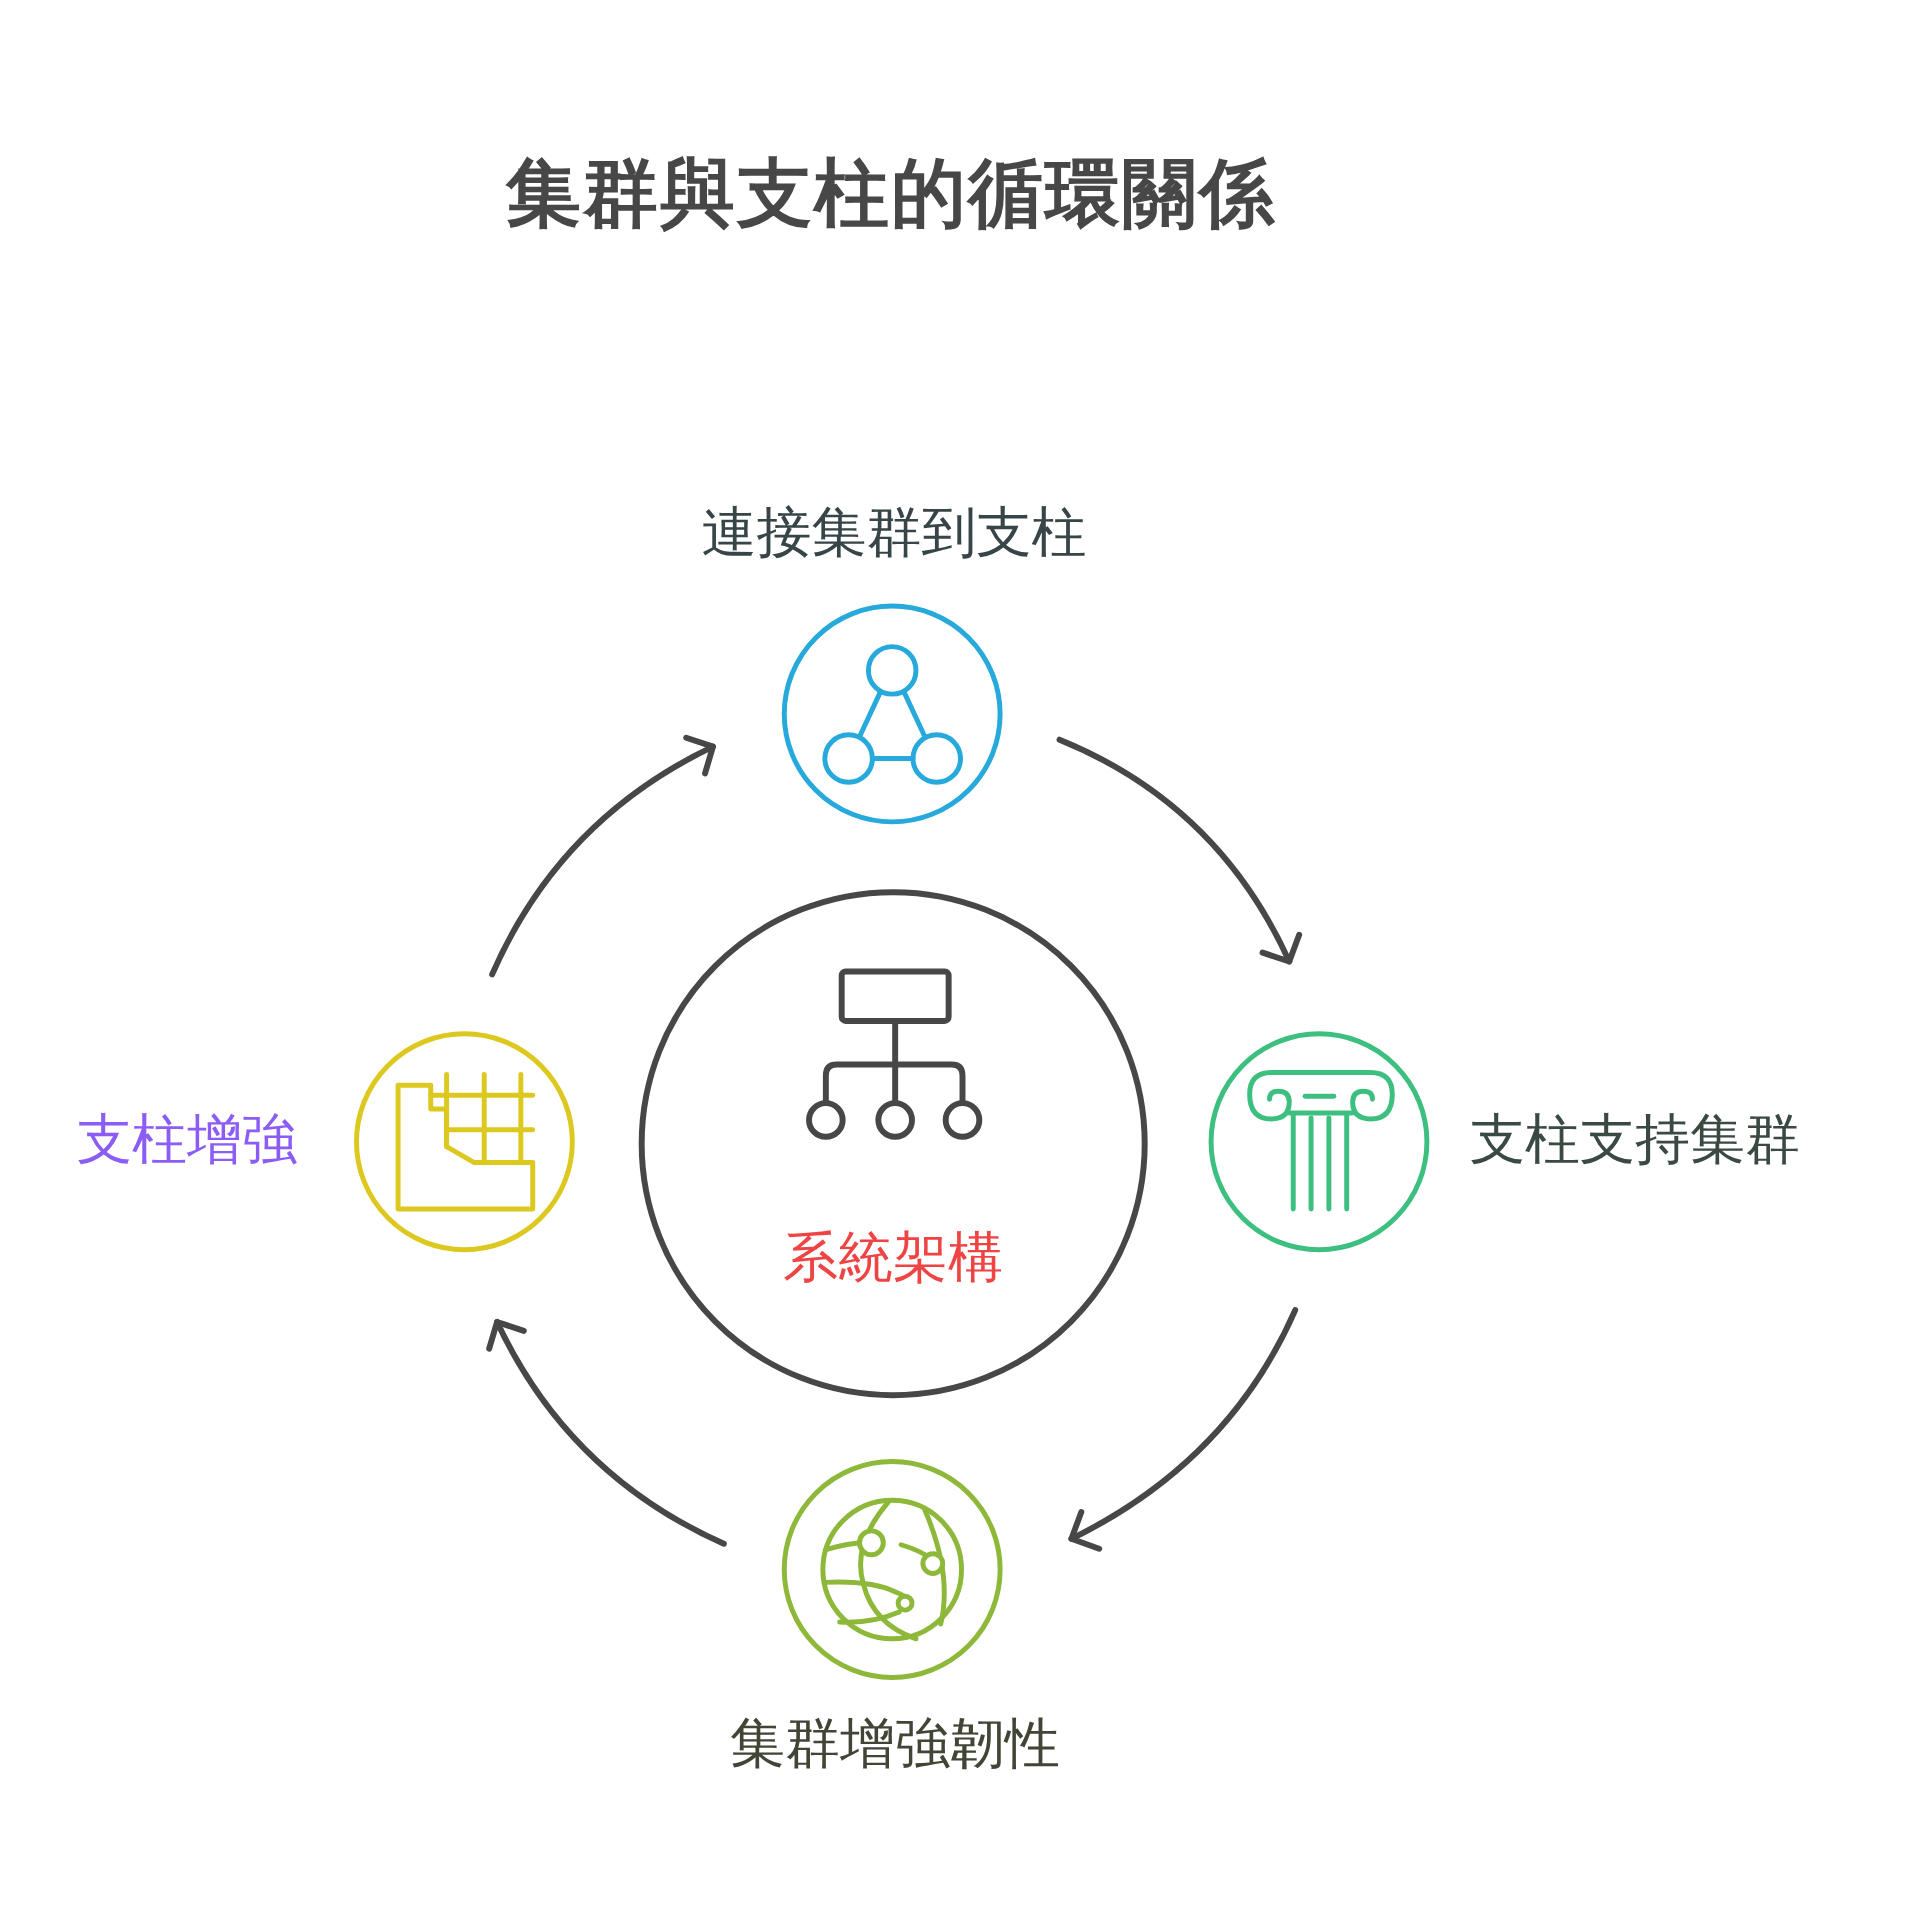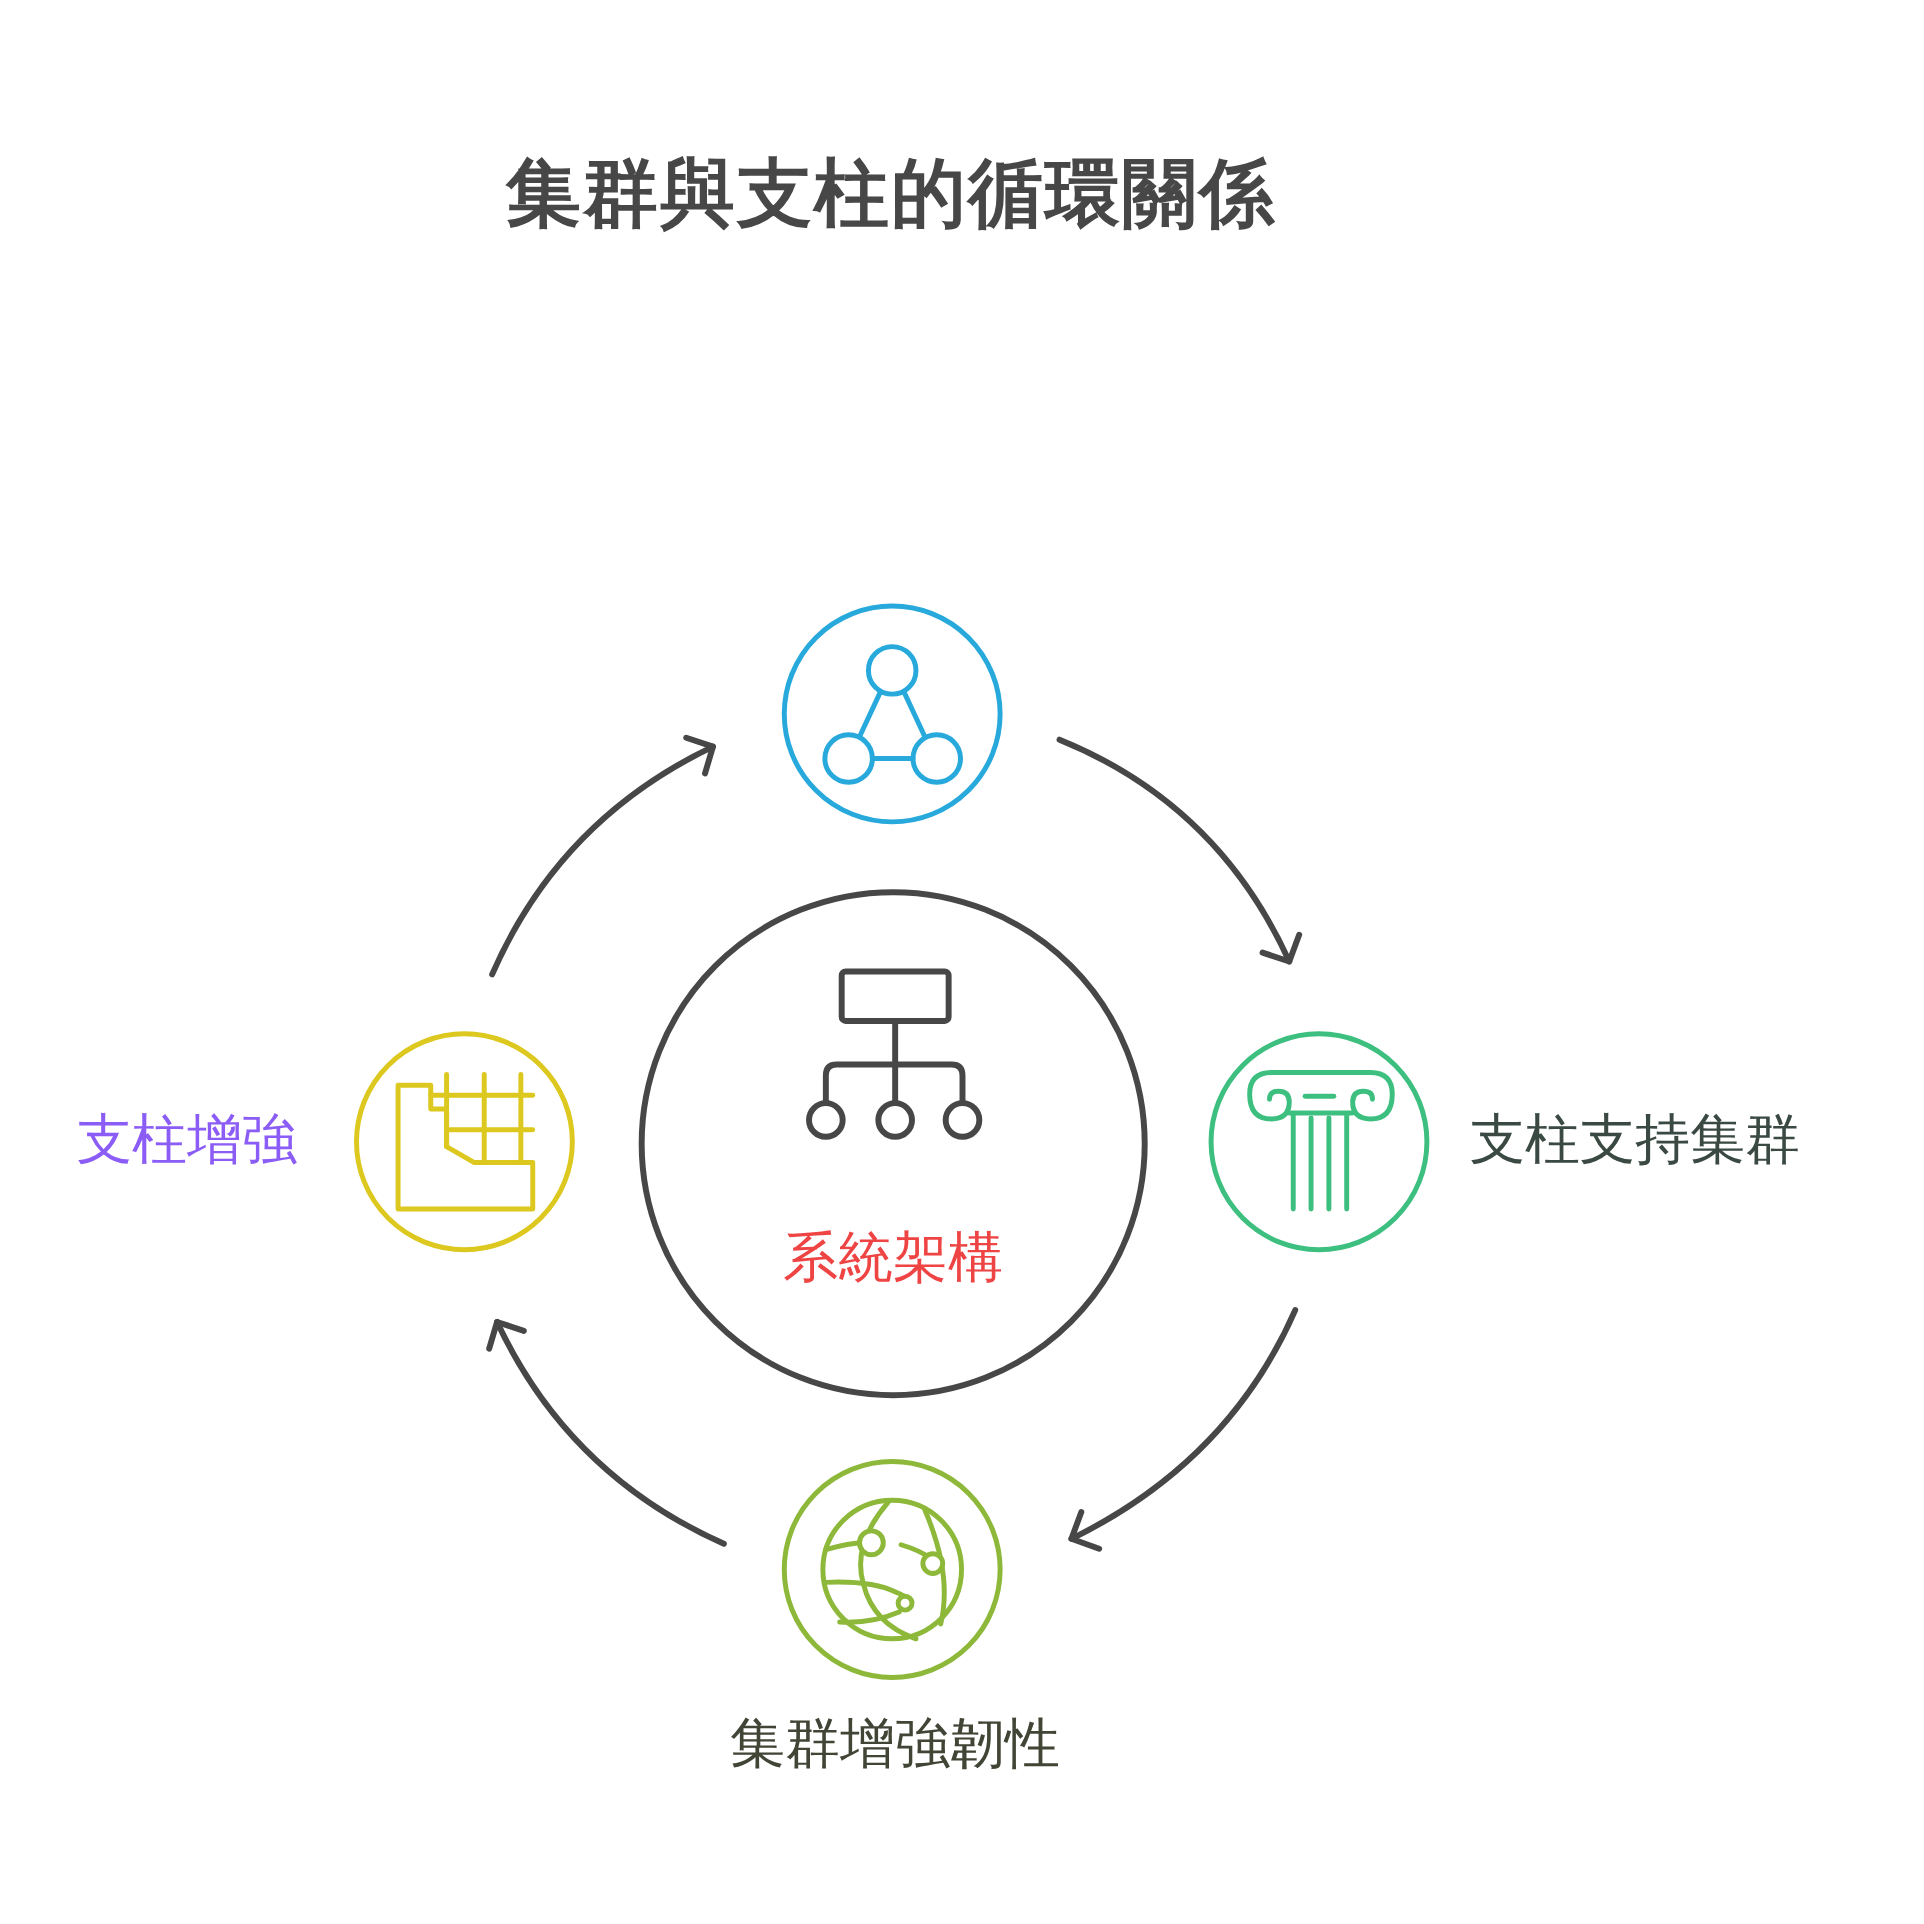--- a/index.html
+++ b/index.html
@@ -118,17 +118,18 @@
       </g>
       <g>
         <path d="M497 984 Q565 828 720 754"></path>
         <path d="M693 745 L720 754 L712 781"></path>
       </g>
     </g>
   </svg>
 
   <div class="center-label">系統架構</div>
 
+  <div class="label label-top">連接集群到支柱</div>
   <div class="label label-bottom">集群增強韌性</div>
   <div class="label label-right">支柱支持集群</div>
   <div class="label label-left">支柱增強</div>
 </div>
 
 
 </body></html>

